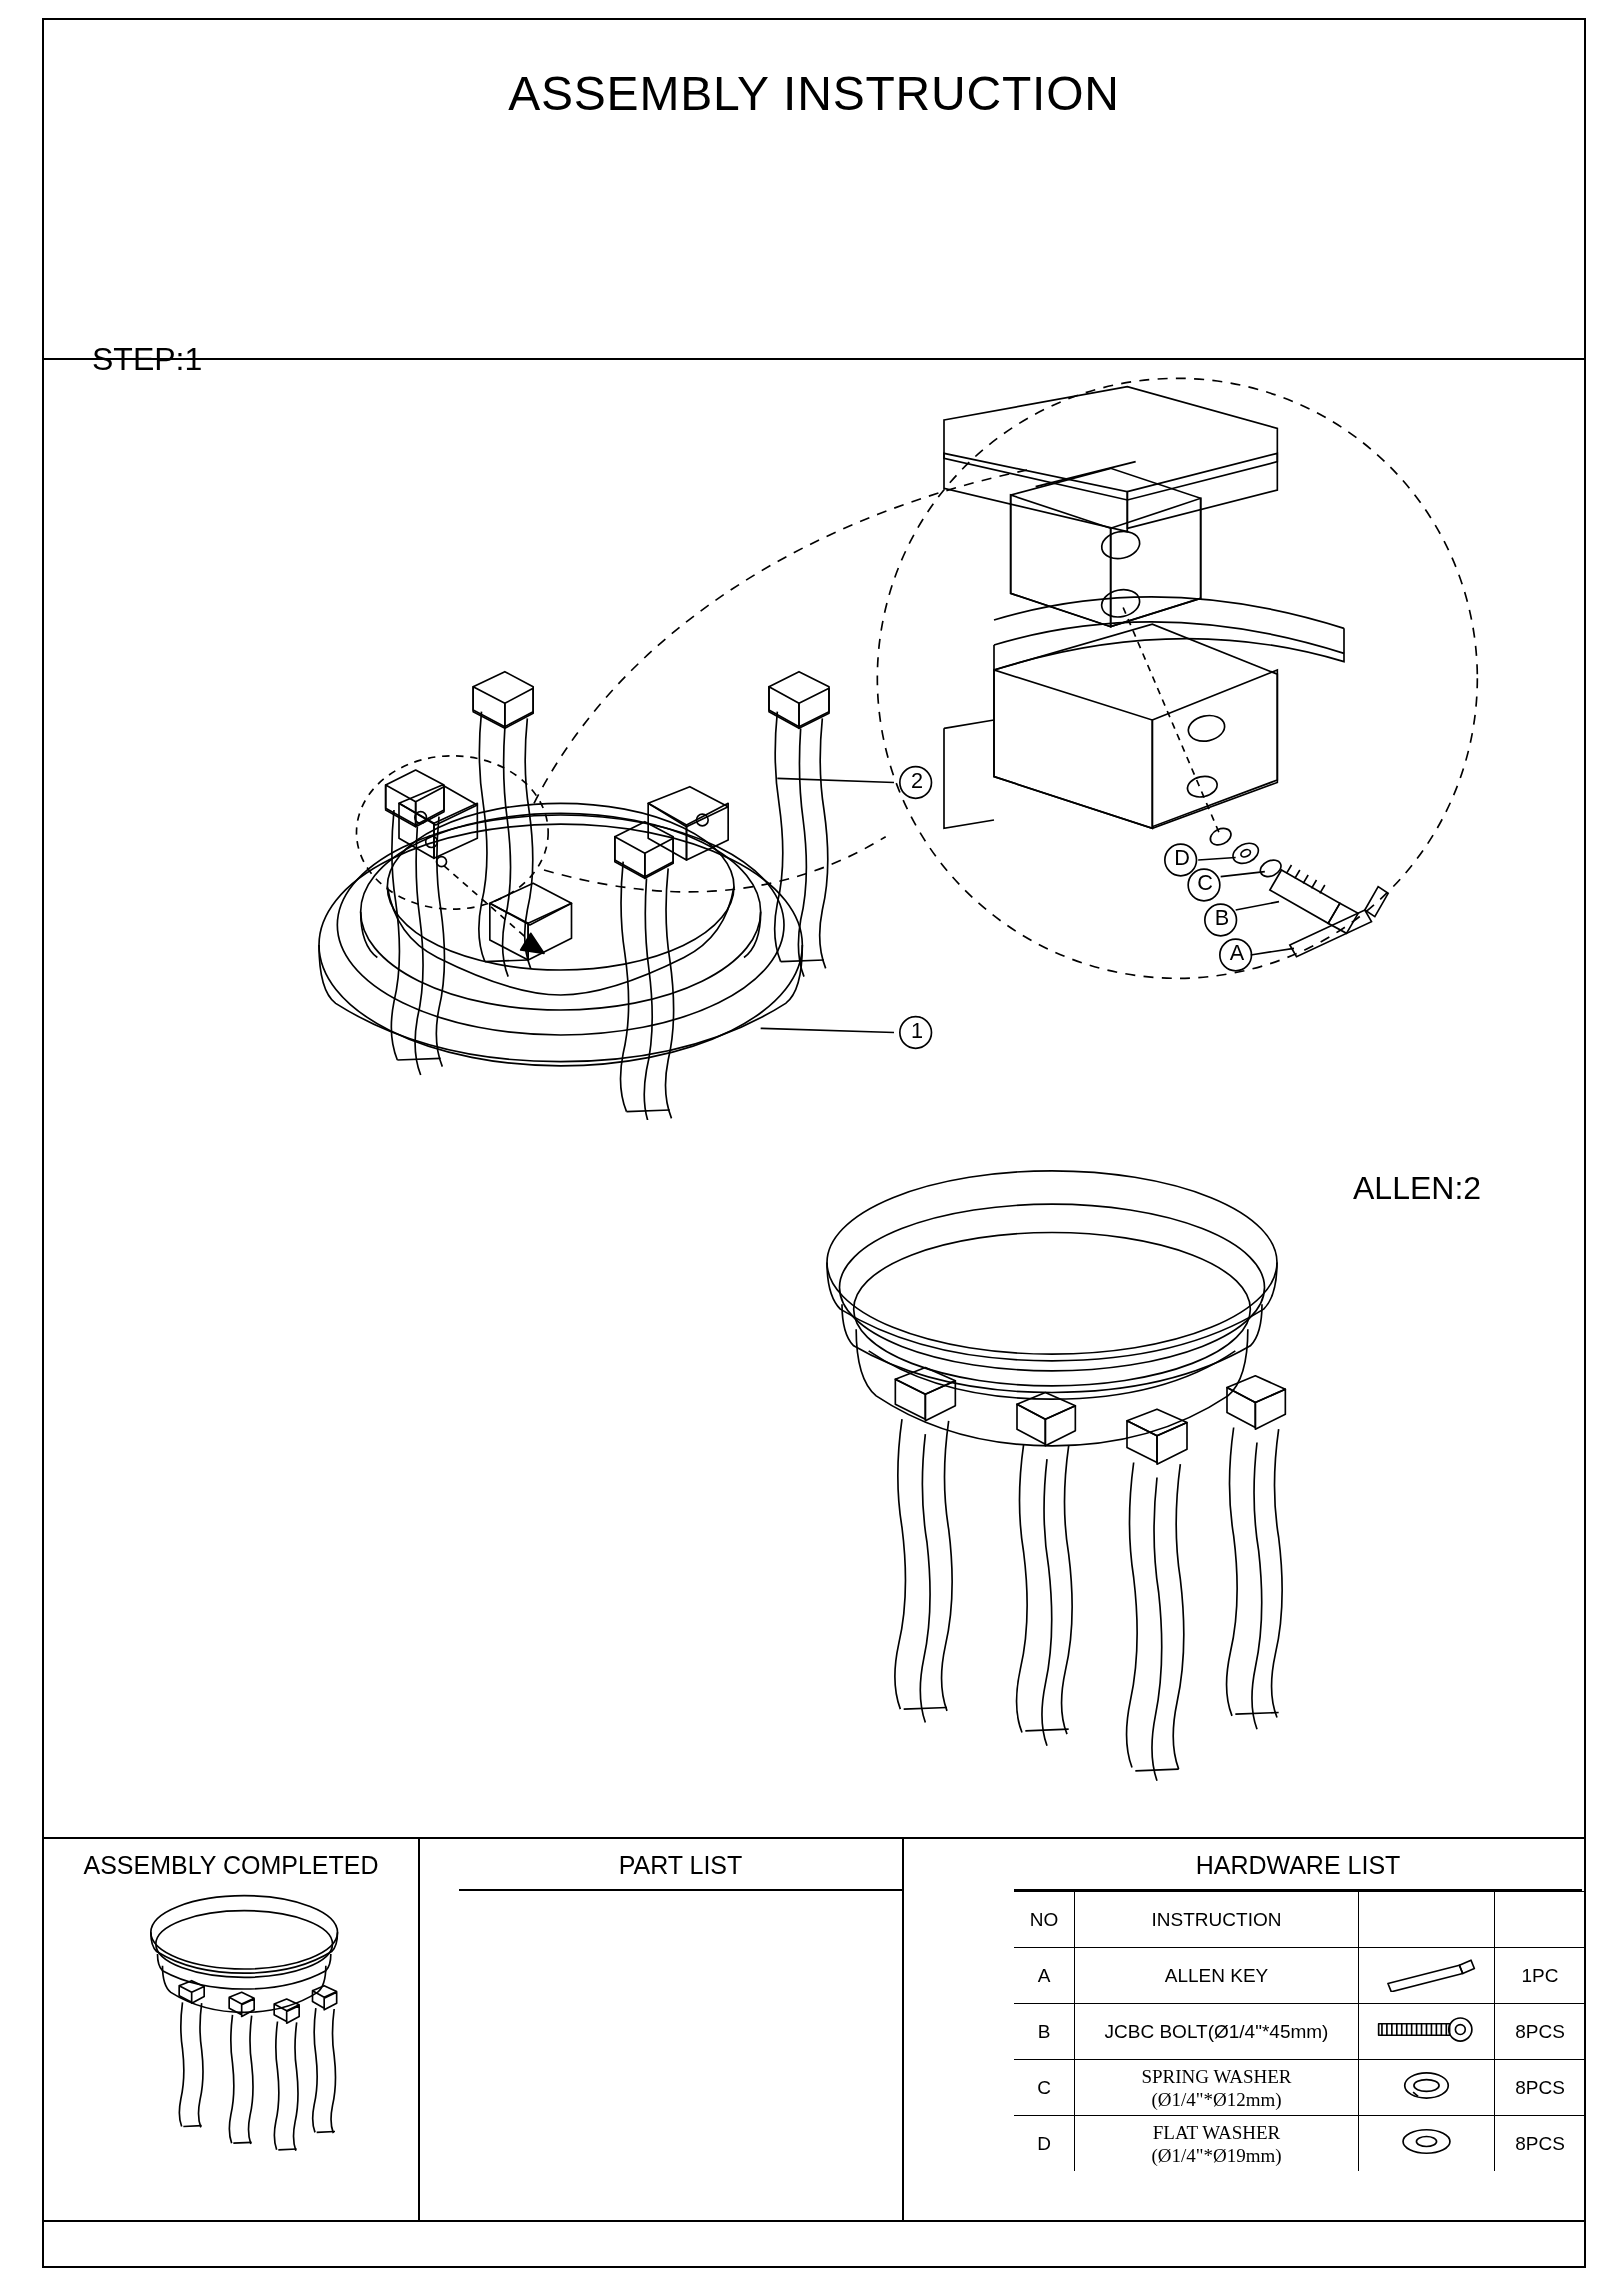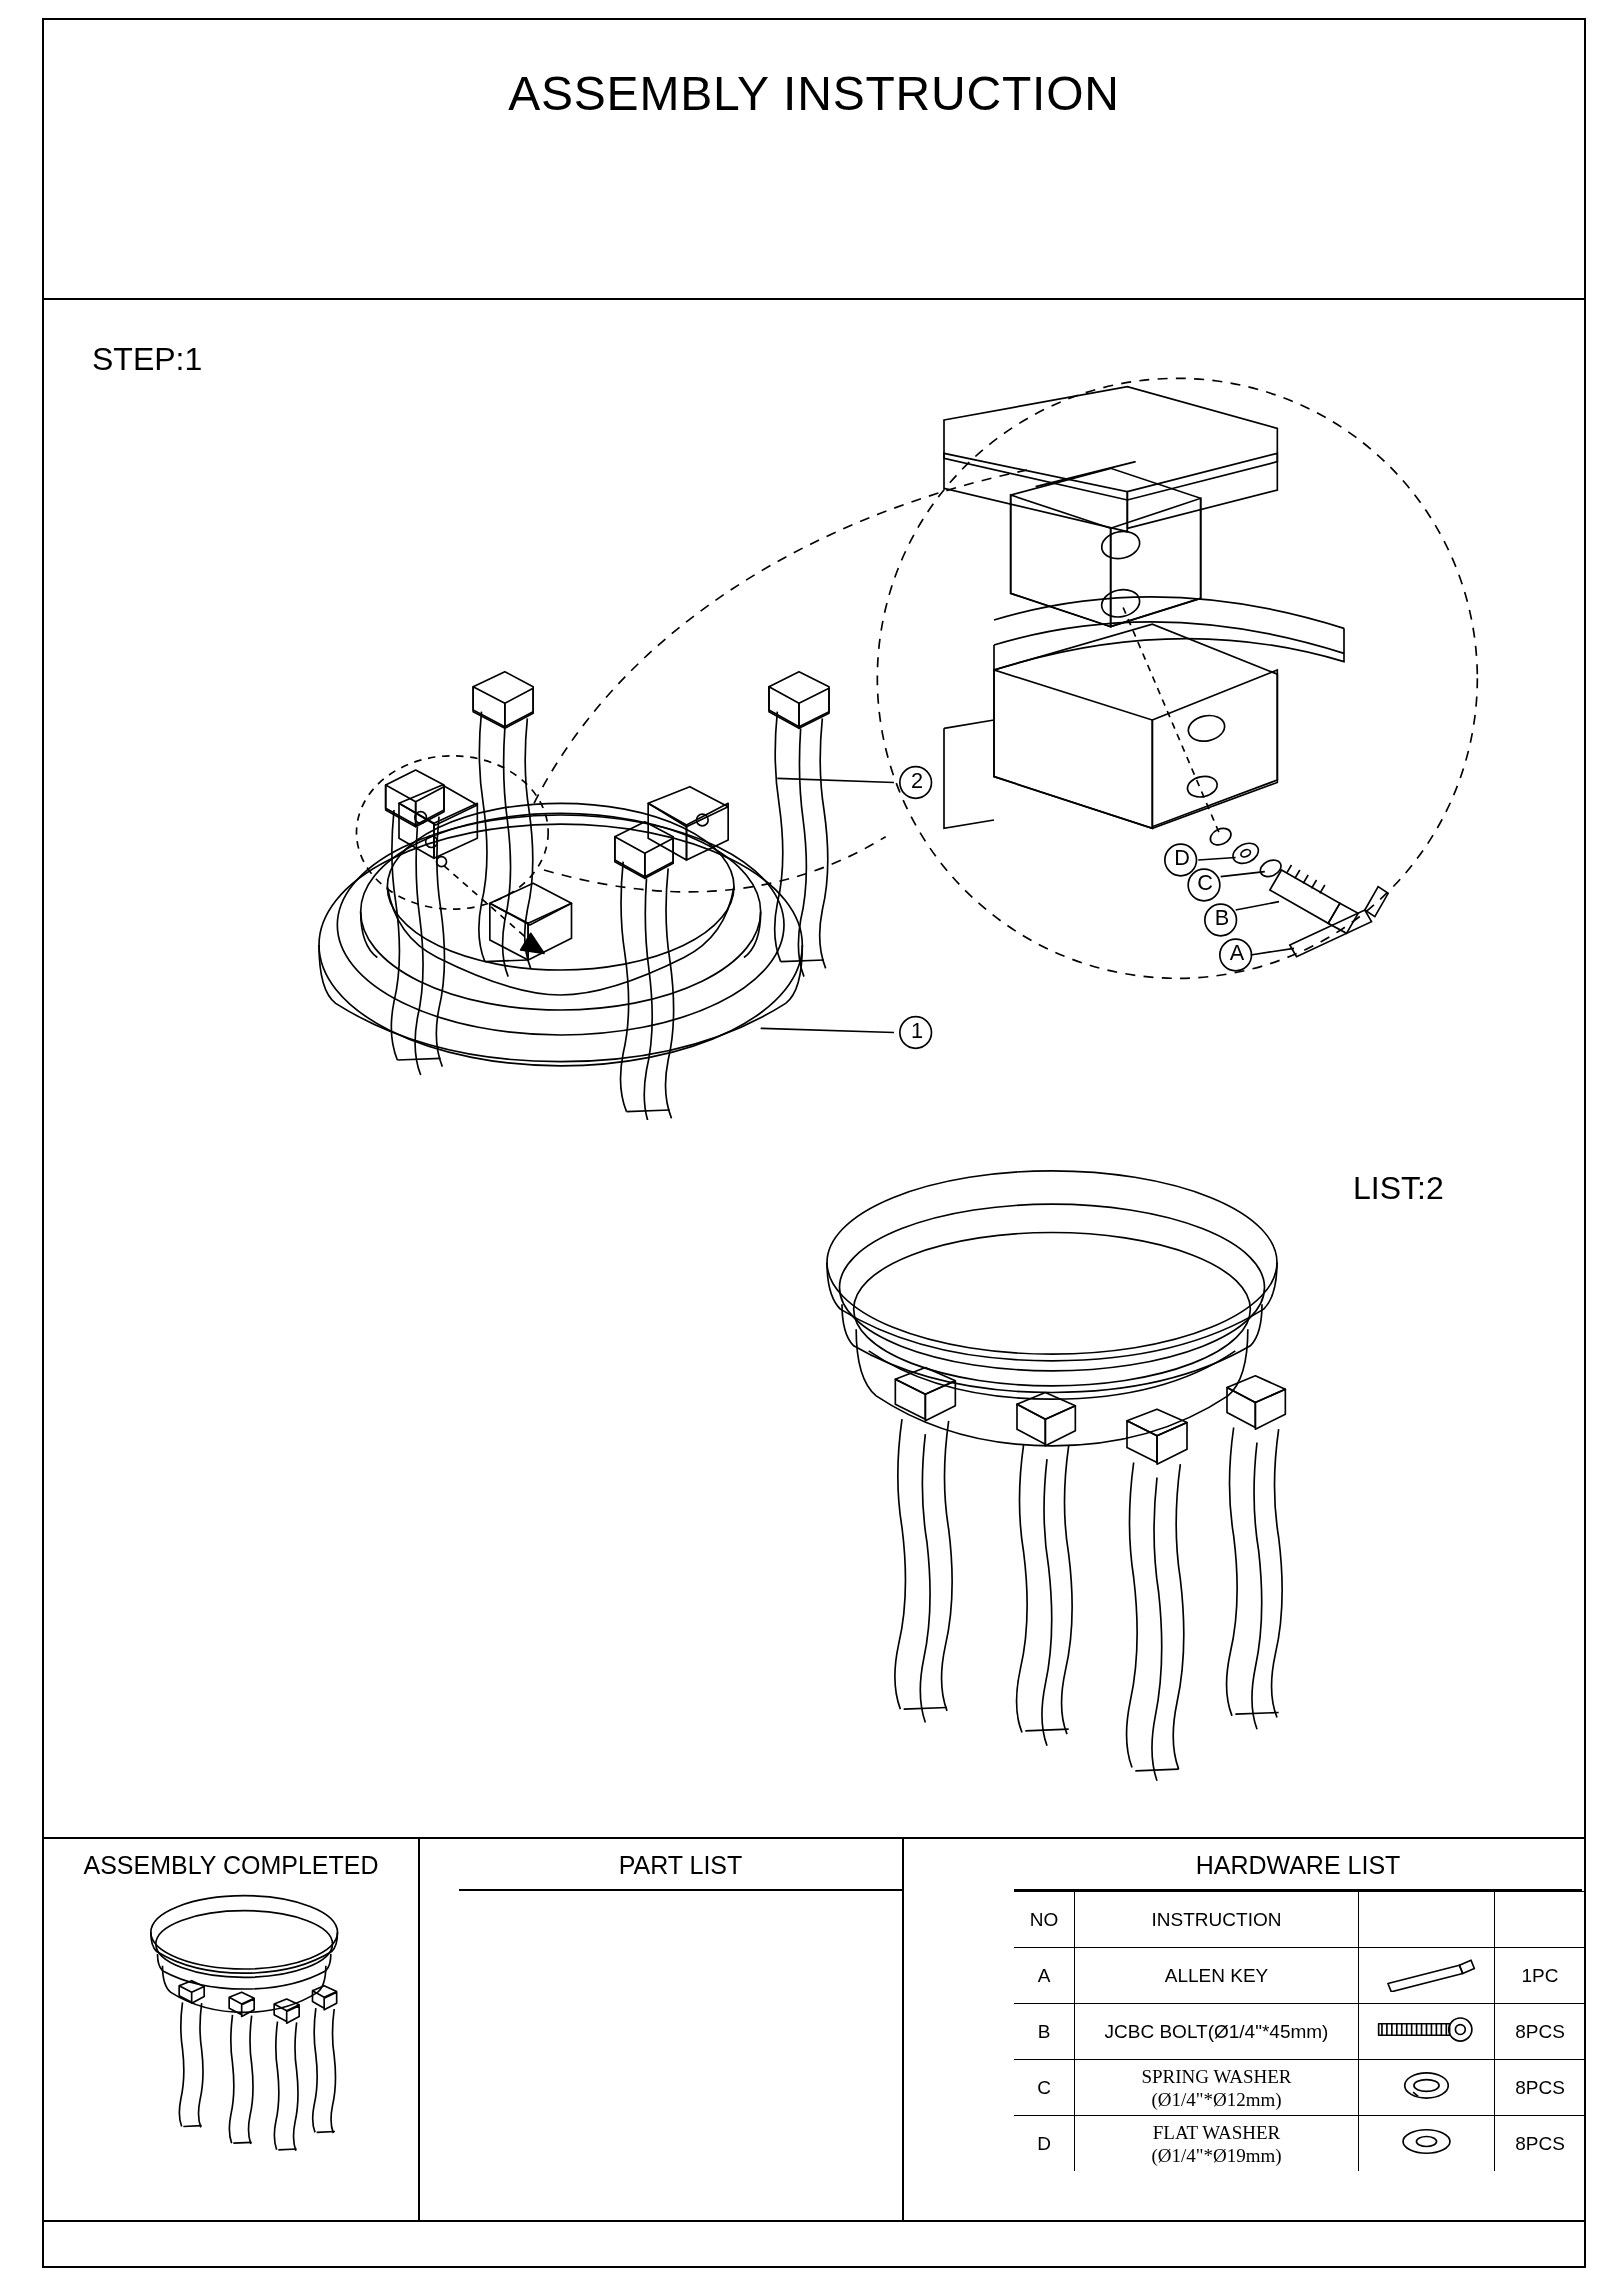--- a/index.html
+++ b/index.html
@@ -25,21 +25,21 @@
     border: 2.5px solid #000;
     box-sizing: border-box;
   }
 
   
   .title-block {
     position: absolute;
     left: 0;
     top: 0;
     width: 100%;
-    height: 280px;
+    height: 340px;
     border-bottom: 2.5px solid #000;
     box-sizing: border-box;
   }
   .title-text {
     position: absolute;
     left: 0;
     top: 46px;
     width: 100%;
     text-align: center;
     font-size: 48px;
@@ -159,21 +159,21 @@
 </head>
 <body>
 
 <div class="page">
 
   <div class="title-block">
     <div class="title-text">ASSEMBLY INSTRUCTION</div>
   </div>
 
   <div class="step1-label">STEP:1</div>
-  <div class="step2-label">LIST:2</div>
+  <div class="step2-label">ALLEN:2</div>
 
   <div class="draw" style="left:150px; top:350px; width:1350px; height:750px;">
     <svg width="1350" height="750" viewBox="0 0 1620 900" fill="none" stroke="#000" stroke-width="2">
 
       <g stroke-linejoin="round">
 
         <ellipse cx="440" cy="690" rx="290" ry="145"></ellipse>
         <path d="M150 690 q0 55 20 70 q110 70 270 70 q160 0 270 -70 q20 -15 20 -70"></path>
         <ellipse cx="440" cy="666" rx="268" ry="132"></ellipse>
         <ellipse cx="440" cy="650" rx="240" ry="118"></ellipse>

